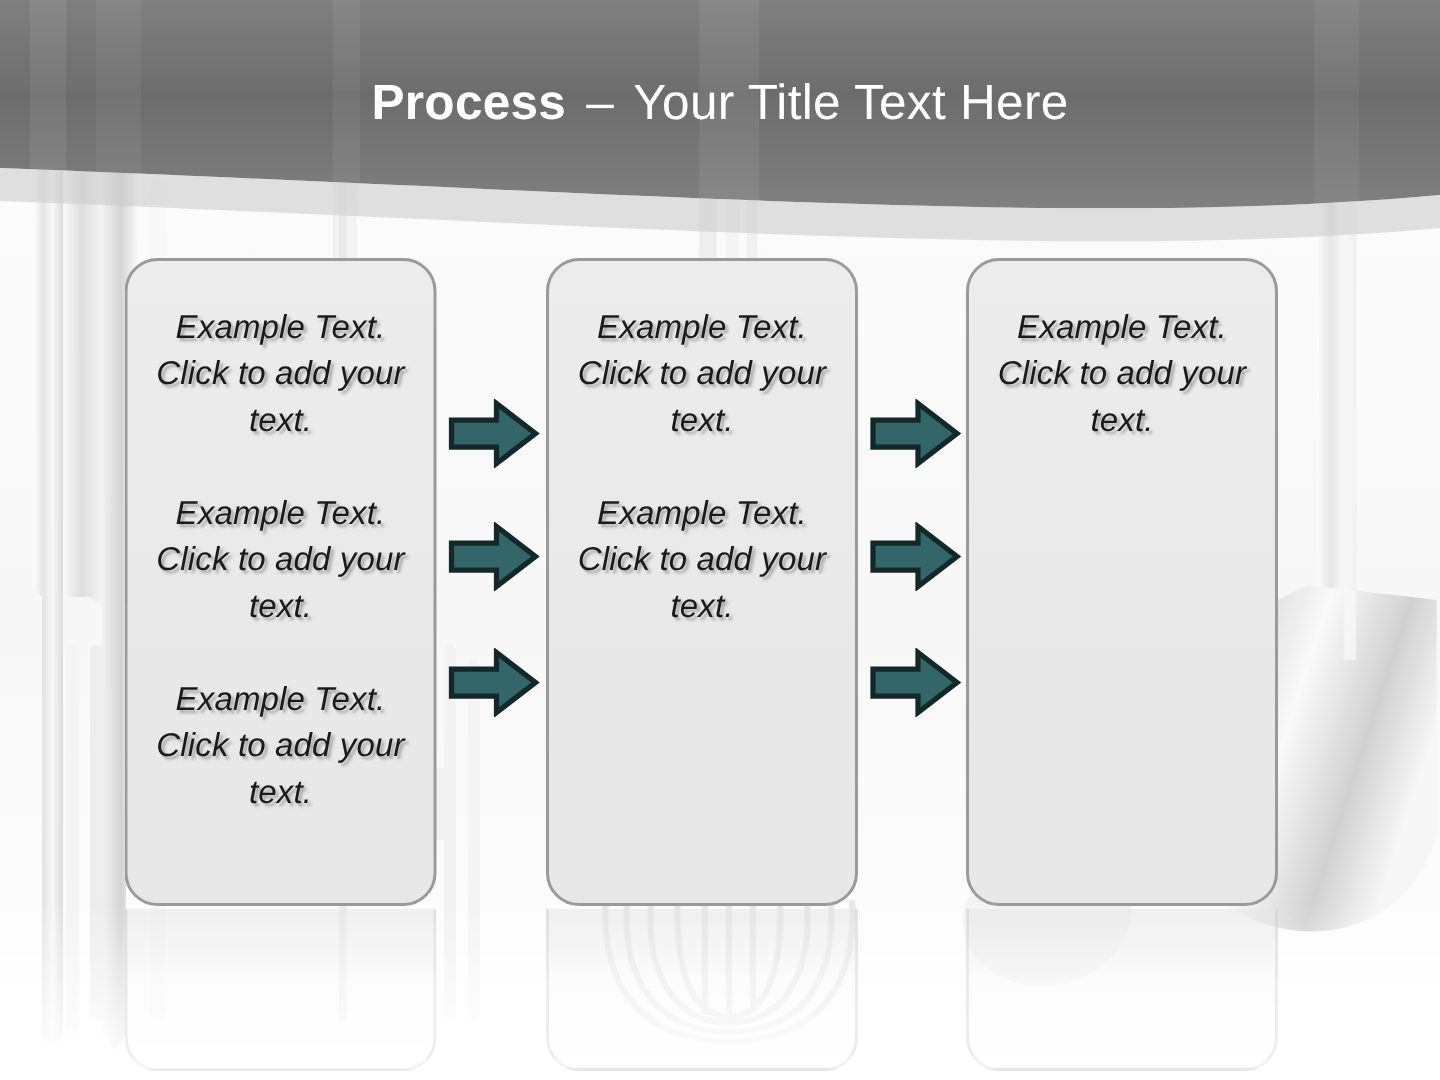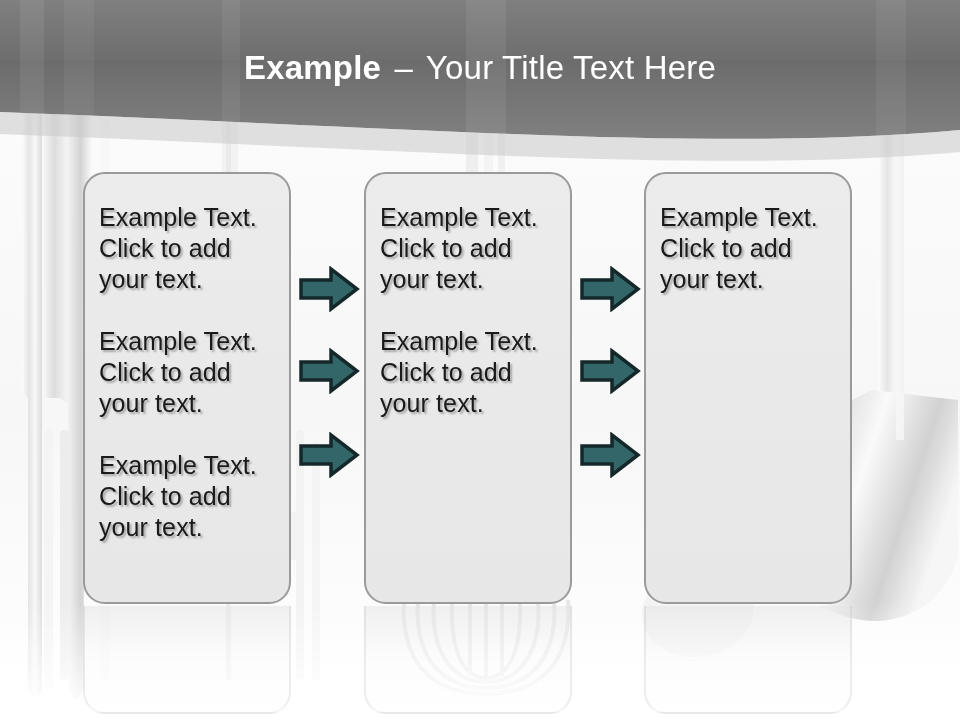--- a/index.html
+++ b/index.html
@@ -82,24 +82,26 @@
   }
   #box-1 { left: 83px;  top: 172px; width: 208px; height: 432px; }
   #box-2 { left: 364px; top: 172px; width: 208px; height: 432px; }
   #box-3 { left: 644px; top: 172px; width: 208px; height: 432px; }
 
   .box-inner {
     padding: 28px 14px 0 14px;
   }
 
   .para {
+    font-style: italic;
     font-weight: 400;
-    font-size: 25px;
+    font-size: 22px;
     line-height: 31px;
     color: #1a1a1a;
+    text-align: center;
     margin: 0 0 31px 0;
     text-shadow: 2px 2px 2px rgba(110,110,110,0.55);
     letter-spacing: 0.1px;
   }
   .para:last-child { margin-bottom: 0; }
 
   
   .reflection {
     position: absolute;
     box-sizing: border-box;
@@ -233,21 +235,21 @@
       <rect x="466" y="0" width="40" height="190" fill="#ffffff" opacity="0.07"></rect>
       <rect x="876" y="0" width="30" height="190" fill="#ffffff" opacity="0.06"></rect>
       <rect x="0" y="0" width="960" height="60" fill="url(#hdrSheen)"></rect>
     </g>
 
     <path d="M0 112 C420 128 720 152 960 130 L960 152 C720 174 420 150 0 134 Z" fill="#c9c9c9" opacity="0.55"></path>
   </svg>
 
   <div class="header-title-wrap">
     <div class="slide-title">
-      <span class="title-strong">Example</span>
+      <span class="title-strong">Process</span>
       <span class="title-dash">–</span>
       <span class="title-rest">Your Title Text Here</span>
     </div>
   </div>
 
   <div class="reflection" id="refl-1"></div>
   <div class="reflection" id="refl-2"></div>
   <div class="reflection" id="refl-3"></div>
 
   <div class="box" id="box-1">

